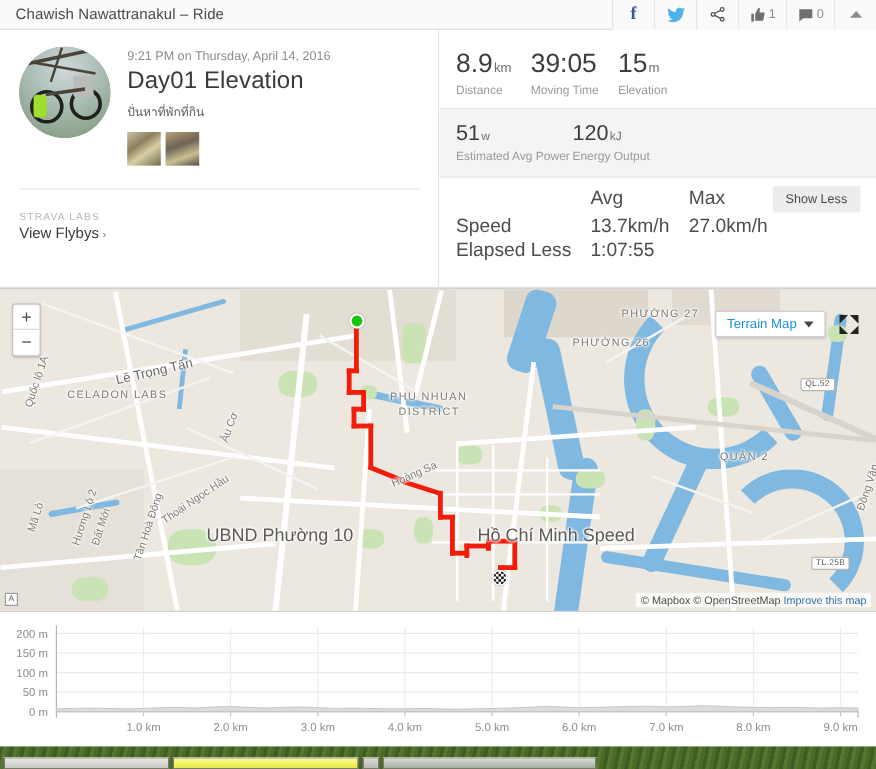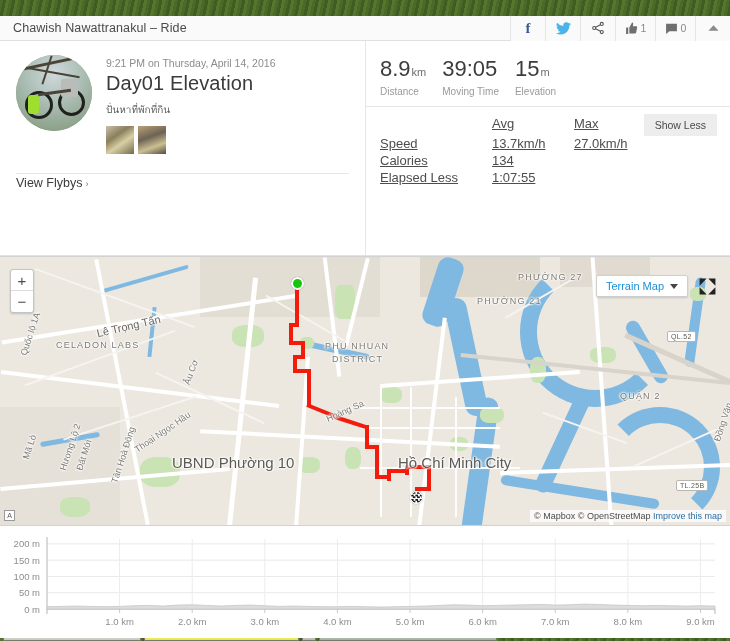--- a/index.html
+++ b/index.html
@@ -24,21 +24,21 @@
     display: flex; align-items: flex-start; gap: 3px; padding-left: 3px;
   }
   .tb-item { height: 10px; border: 1px solid #7a7a6a; border-top: 1px solid #cfcfcf; }
   .tb-a { width: 138px; background: linear-gradient(#e8e8e4, #c9c9c2); }
   .tb-b { width: 155px; background: linear-gradient(#fdfd90, #e7e747); }
   .tb-c { width: 14px;  background: linear-gradient(#dcdcd6, #b9b9b2); }
   .tb-d { width: 178px; background: linear-gradient(#d7ded7, #9fb0a0); }
 
   
   .card {
-    position: absolute; left: 0; top: 16px; width: 730px; height: 470px;
+    position: absolute; left: 0; top: 0; width: 730px; height: 470px;
     background: #fff;
   }
 
   
   .header {
     position: relative; height: 25px; background: #fafafa;
     border-bottom: 1px solid #e0e0e0;
     display: flex; align-items: center;
   }
   .header-title {
@@ -101,21 +101,21 @@
   .pstat .lbl { font-size: 10px; color: #9a9a9a; margin-top: 6px; }
 
   .stats-secondary { background: #f4f4f4; padding: 11px 0 9px 14px; border-bottom: 1px solid #e6e6e6; }
   .sstat-row { display: flex; }
   .sstat { width: 97px; }
   .sstat .val { font-size: 18px; color: #3c3c3c; line-height: 1; }
   .sstat .val .u { font-size: 10px; color: #6e6e6e; padding-left: 1px; }
   .sstat .lbl { font-size: 10px; color: #9a9a9a; margin-top: 5px; line-height: 1.25; }
 
   .table-wrap { position: relative; padding: 9px 14px 0 14px; }
-  table.detail { border-collapse: collapse; font-size: 13px; color: #4d4d4d; text-decoration: underline; }
+  table.detail { border-collapse: collapse; font-size: 16px; color: #4d4d4d; }
   table.detail th { font-weight: normal; color: #4d4d4d; text-align: left; padding: 0 0 4px 0; }
   table.detail td { padding: 1px 0; }
   .c-name { width: 112px; margin-left: 25px; }
   .c-avg  { width: 82px; }
   .c-max  { width: 82px; }
   .show-less {
     position: absolute; right: 13px; top: 7px;
     background: #ededed; border: none; color: #4a4a4a;
     font-size: 10.5px; padding: 5px 11px; cursor: pointer;
     font-family: "Liberation Sans", sans-serif;
@@ -285,20 +285,21 @@
             <div class="act-title">Day01 Elevation</div>
             <div class="act-desc">ปั่นหาที่พักที่กิน</div>
             <div class="thumbs">
               <div class="thumb thumb-a"></div>
               <div class="thumb thumb-b"></div>
             </div>
           </div>
         </div>
 
         <div class="divider"></div>
+        <div class="labs-kicker">STRAVA LABS</div>
         <div class="labs-link">
           <span>View Flybys</span><span class="chev">›</span>
         </div>
       </div>
 
       <div class="col-right">
 
         <div class="stats-primary">
           <div class="pstat-row">
             <div class="pstat">
@@ -309,41 +310,48 @@
               <div class="val"><span>39:05</span><span class="u"></span></div>
               <div class="lbl">Moving Time</div>
             </div>
             <div class="pstat">
               <div class="val"><span>15</span><span class="u">m</span></div>
               <div class="lbl">Elevation</div>
             </div>
           </div>
         </div>
 
+        <div class="stats-secondary">
+          <div class="sstat-row">
+            <div class="sstat">
+              <div class="val"><span>51</span><span class="u">w</span></div>
+              <div class="lbl">Estimated Avg Power</div>
+            </div>
+            <div class="sstat">
+              <div class="val"><span>120</span><span class="u">kJ</span></div>
+              <div class="lbl">Energy Output</div>
+            </div>
+          </div>
+        </div>
 
         <div class="table-wrap">
           <button class="show-less">Show Less</button>
           <table class="detail">
             <thead>
               <tr>
                 <th class="c-name"></th>
                 <th class="c-avg">Avg</th>
                 <th class="c-max">Max</th>
               </tr>
             </thead>
             <tbody>
               <tr>
                 <td class="c-name">Speed</td>
                 <td class="c-avg">13.7km/h</td>
                 <td class="c-max">27.0km/h</td>
-              </tr>
-              <tr>
-                <td class="c-name">Calories</td>
-                <td class="c-avg">134</td>
-                <td class="c-max"></td>
               </tr>
               <tr>
                 <td class="c-name">Elapsed Less</td>
                 <td class="c-avg">1:07:55</td>
                 <td class="c-max"></td>
               </tr>
             </tbody>
           </table>
         </div>
 
@@ -446,24 +454,24 @@
 
         <div class="maplbl mid" style="left:96px;top:63px;transform:rotate(-13deg);">Lê Trọng Tấn</div>
         <div class="maplbl cap" style="left:56px;top:83px;">CELADON LABS</div>
         <div class="maplbl" style="left:8px;top:72px;transform:rotate(-72deg);">Quốc lộ 1A</div>
         <div class="maplbl" style="left:178px;top:110px;transform:rotate(-70deg);">Âu Cơ</div>
         <div class="maplbl cap" style="left:325px;top:84px;">PHU NHUAN</div>
         <div class="maplbl cap" style="left:332px;top:97px;">DISTRICT</div>
         <div class="maplbl" style="left:325px;top:149px;transform:rotate(-24deg);">Hoàng Sa</div>
         <div class="maplbl" style="left:130px;top:170px;transform:rotate(-34deg);">Thoại Ngọc Hầu</div>
         <div class="maplbl big" style="left:172px;top:197px;">UBND Phường 10</div>
-        <div class="maplbl big" style="left:398px;top:197px;">Hồ Chí Minh City</div>
+        <div class="maplbl big" style="left:398px;top:197px;">Hồ Chí Minh Speed</div>
         <div class="maplbl cap" style="left:518px;top:15px;">PHƯỜNG 27</div>
-        <div class="maplbl cap" style="left:477px;top:39px;">PHƯỜNG 21</div>
-        <div class="maplbl cap" style="left:600px;top:134px;margin-left:20px;">QUẬN 2</div>
+        <div class="maplbl cap" style="left:477px;top:39px;">PHƯỜNG 26</div>
+        <div class="maplbl cap" style="left:600px;top:134px;">QUẬN 2</div>
         <div class="maplbl" style="left:17px;top:185px;transform:rotate(-72deg);">Mã Lò</div>
         <div class="maplbl" style="left:46px;top:185px;transform:rotate(-72deg);">Hương Lộ 2</div>
         <div class="maplbl" style="left:94px;top:193px;transform:rotate(-72deg);">Tân Hoà Đông</div>
         <div class="maplbl" style="left:68px;top:193px;transform:rotate(-72deg);">Đất Mới</div>
         <div class="maplbl" style="left:703px;top:160px;transform:rotate(-72deg);">Đồng Văn</div>
 
         <div class="shield" style="left:667px;top:74px;">QL.52</div>
         <div class="shield" style="left:676px;top:223px;">TL.25B</div>
       </div>
 

